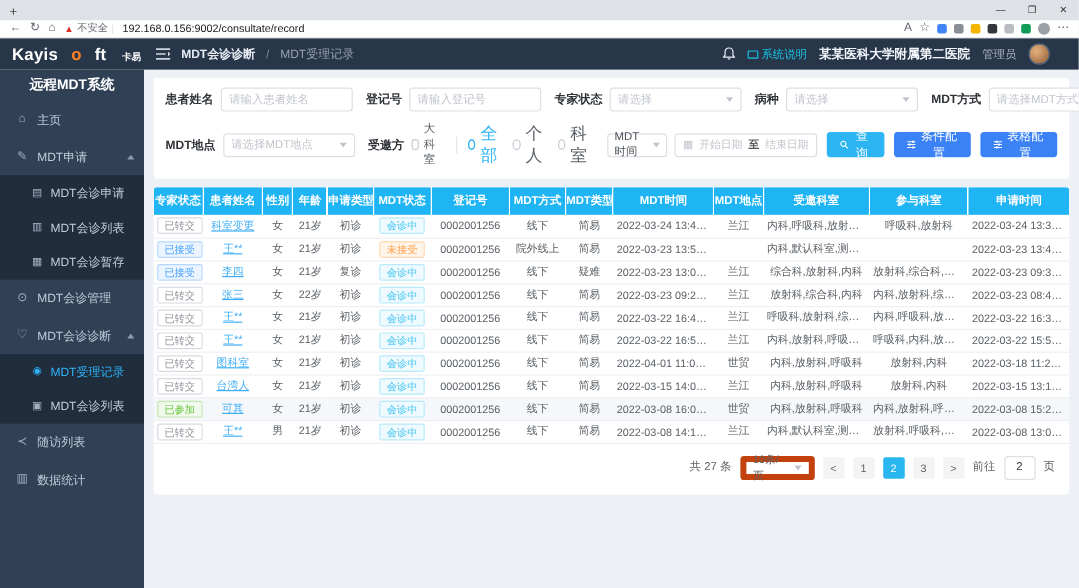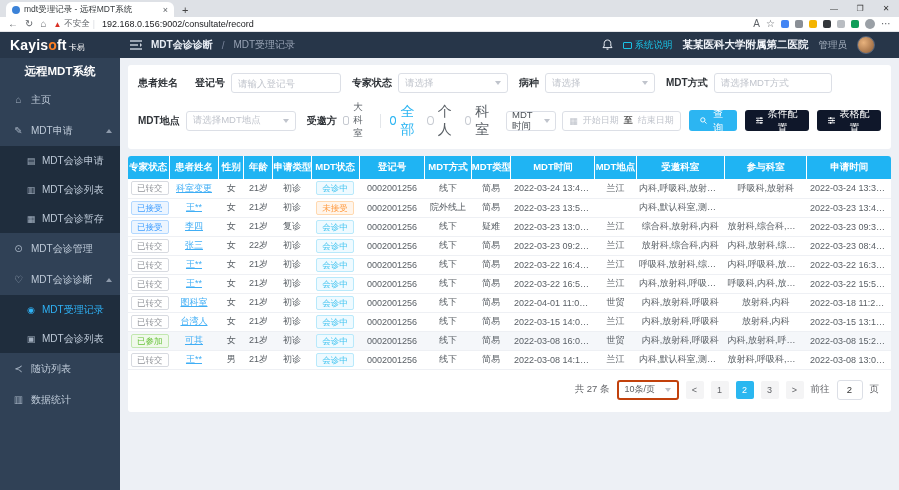--- a/index.html
+++ b/index.html
@@ -19,24 +19,24 @@
   .sec-chip { display:flex; align-items:center; gap:3px; font-size:8.5px; color:#5f6368; }
   .warn-tri { color:#d93025; font-size:8px; }
   .chip-sep { color:#dadce0; }
   .url-text { font-size:9px; color:#202124; flex:1; white-space:nowrap; overflow:hidden; }
   .addr-right { display:flex; align-items:center; gap:6px; }
   .ext-ico { width:8px; height:8px; border-radius:2px; display:inline-block; }
   .addr-avatar { width:10px; height:10px; border-radius:50%; background:#9aa0a6; }
 
   
   .app-header { height:26px; background:#273649; display:flex; align-items:center; }
-  .logo-box { width:120px; flex:none; padding-left:10px; display:flex; align-items:baseline; }
+  .logo-box { width:120px; flex:none; padding-left:10px; display:flex; align-items:baseline;gap:11px; }
   .logo-main { color:#fff; font-weight:700; font-size:14px; letter-spacing:.2px; }
   .logo-o { color:#ff8124; font-weight:700; font-size:14px; }
-  .logo-suffix { color:#fff; font-size:8px; margin-left:2px; }
+  .logo-suffix { color:#fff; font-size:8px; margin-left:2px;font-weight:bold; }
   .hdr-left { display:flex; align-items:center; gap:9px; padding-left:10px; flex:1; }
   .collapse-ico svg { display:block; }
   .bc-section { color:#e8edf4; font-size:10px; font-weight:700; }
   .bc-sep { color:#77839a; font-size:10px; }
   .bc-current { color:#97a2b4; font-size:10px; }
   .hdr-right { display:flex; align-items:center; gap:10px; padding-right:24px; }
   .bell-ico svg { display:block; }
   .sysnote { display:flex; align-items:center; gap:3px; color:#19c3e6; font-size:9.5px; }
   .monitor-ico { width:9px; height:7px; border:1px solid #19c3e6; border-radius:1px; display:inline-block; }
   .hospital { color:#f2f5fa; font-size:10.5px; font-weight:700; }
@@ -74,21 +74,21 @@
   .radio.on { border-color:#2cb5f2; background:#2cb5f2; box-shadow:inset 0 0 0 2px #fff; }
   .radio-label { font-size:14px; color:#5a6066; margin-right:9px; }
   .radio-label.on { color:#2cb5f2; }
   .mini-select { width:60px; height:20px; border:1px solid #dcdfe6; border-radius:3px; display:flex; align-items:center; justify-content:space-between; padding:0 5px; font-size:9.5px; color:#4b5157; margin-right:6px; }
   .daterange { width:146px; height:20px; border:1px solid #dcdfe6; border-radius:3px; display:flex; align-items:center; gap:5px; padding:0 6px; font-size:9px; }
   .cal-ico { color:#c0c4cc; font-size:9px; }
   .dr-ph { color:#c0c4cc; }
   .dr-to { color:#555; font-weight:700; }
   .btn { height:21px; border:none; border-radius:3px; color:#fff; font-size:10px; display:flex; align-items:center; gap:4px; padding:0 11px; margin-left:8px; font-family:inherit; }
   .btn-query { background:#2cb5f2; }
-  .btn-orange { background:#0f172a; }
+  .btn-orange { background:#3b82f6; }
   .btn svg { display:block; }
 
   
   .table-card { overflow:hidden; }
   table { width:100%; border-collapse:collapse; table-layout:fixed; }
   thead th { background:#1fb4f3; color:#fff; font-size:9.5px; font-weight:700; height:23px; border-right:1px solid rgba(255,255,255,.45); white-space:nowrap; overflow:hidden; }
   thead th:last-child { border-right:none; }
   tbody td { height:19px; font-size:9px; color:#5a6066; text-align:center; border-bottom:1px solid #eef0f4; white-space:nowrap; overflow:hidden; text-overflow:ellipsis; padding:0 3px; }
   tr.hl td { background:#f5f7fa; }
   .c0{width:5.4%}.c1{width:6.5%}.c2{width:3.3%}.c3{width:3.8%}.c4{width:5.0%}.c5{width:6.3%}
@@ -97,34 +97,29 @@
   .tag { display:inline-block; font-size:8.5px; line-height:12px; padding:0 5px; border-radius:2px; border:1px solid; }
   .tag.plain { color:#909399; border-color:#d7dae0; background:#fff; }
   .tag.blue { color:#409eff; border-color:#b3d8ff; background:#ecf5ff; }
   .tag.green { color:#67c23a; border-color:#c2e7b0; background:#f0f9eb;font-family:Liberation Serif, serif; }
   .tag.cyan { color:#3fc3f0; border-color:#b8e9fb; background:#effaff; }
   .tag.orange { color:#ff9d45; border-color:#ffd9b0; background:#fff5eb; }
   .plink { color:#40aef5; text-decoration:underline; cursor:pointer;text-align:center; }
 
   
   .pager { display:flex; align-items:center; justify-content:flex-end; gap:7px; padding:10px 12px 12px 0; font-size:9.5px; color:#606266; }
-  .pg-size { width:62px; height:20px; border:2px solid #c2410c; border-radius:3px; display:flex; align-items:center; justify-content:space-between; padding:0 6px; font-size:9px; color:#606266; }
+  .pg-size { width:62px; height:20px; border:5px solid #c2410c; border-radius:3px; display:flex; align-items:center; justify-content:space-between; padding:0 6px; font-size:9px; color:#606266; }
   .pg-btn { min-width:18px; height:18px; background:#f4f4f5; border-radius:2px; display:flex; align-items:center; justify-content:center; font-size:9px; color:#606266; }
   .pg-btn.active { background:#2ab7f0; color:#fff; }
   .pg-goto-input { width:26px; height:20px; border:1px solid #dcdfe6; border-radius:3px; text-align:center; font-size:9.5px; color:#333; font-family:inherit; }
 </style>
 </head>
 <body>
 
 <div class="chrome-tabs">
-  <div class="tab">
-    <span class="favicon"></span>
-    <span class="tab-title">mdt受理记录 - 远程MDT系统</span>
-    <span class="tab-close">×</span>
-  </div>
   <span class="newtab-btn">+</span>
   <div class="win-controls">
     <span class="win-btn">—</span>
     <span class="win-btn">❐</span>
     <span class="win-btn">✕</span>
   </div>
 </div>
 <div class="chrome-address">
   <span class="nav-ico">←</span>
   <span class="nav-ico">↻</span>
@@ -249,20 +244,21 @@
     </div>
 
   </div>
 
   <div class="main">
 
     <div class="card search-card">
       <div class="form-row">
         <div class="fgroup">
           <span class="flabel">患者姓名</span>
+          <input class="finput" placeholder="请输入患者姓名" style="">
         </div>
         <div class="fgroup">
           <span class="flabel">登记号</span>
           <input class="finput" placeholder="请输入登记号" style="">
         </div>
         <div class="fgroup">
           <span class="flabel">专家状态</span>
           <div class="fselect">
             <span class="ph">请选择</span>
             <span class="sel-caret"></span>

